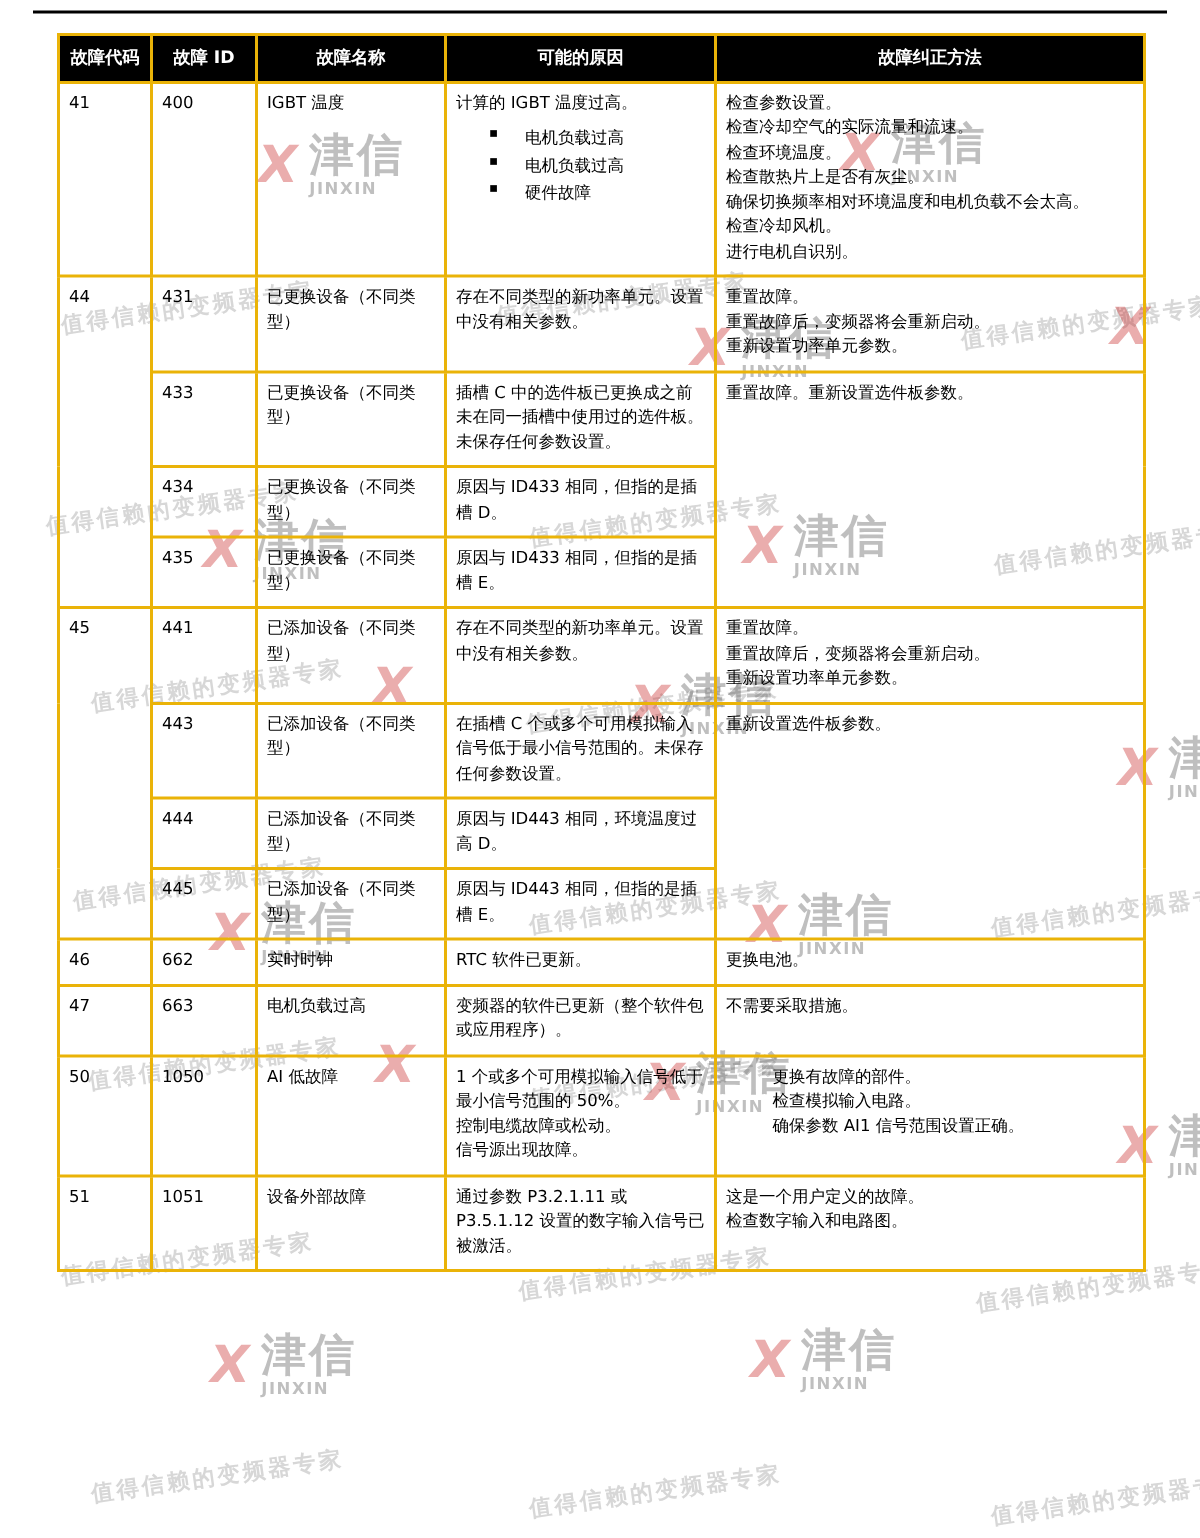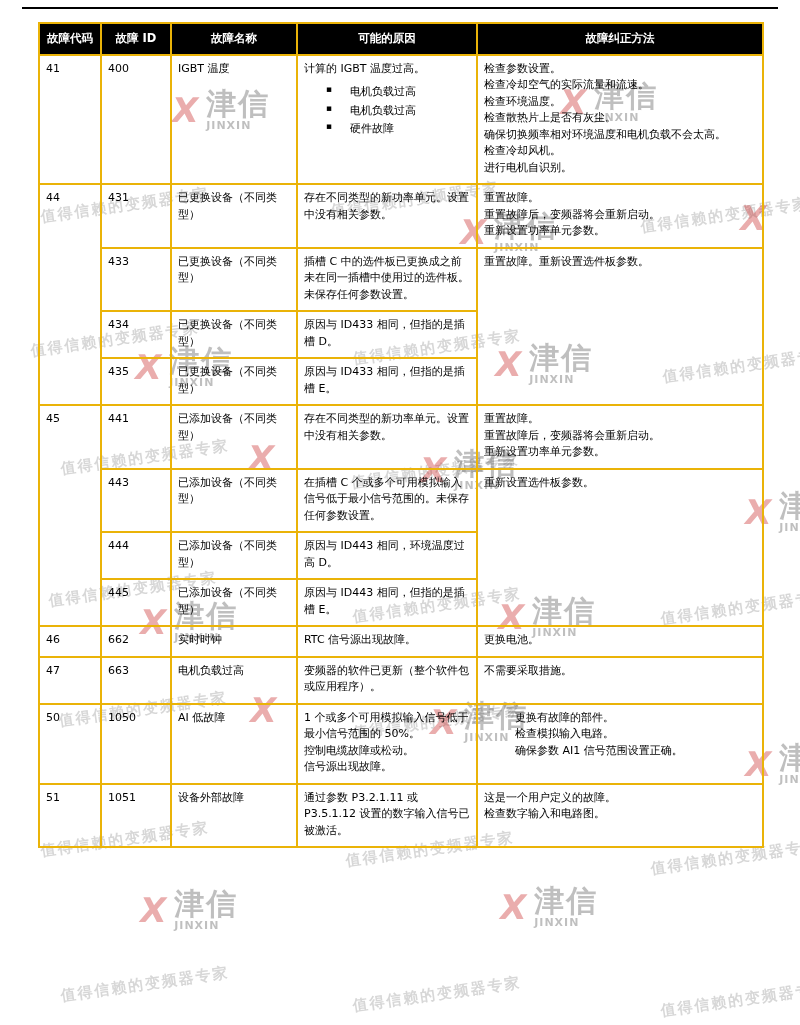--- a/index.html
+++ b/index.html
@@ -365,21 +365,21 @@
       <tr>
         <td class="id">445</td>
         <td>已添加设备（不同类型）</td>
         <td>原因与 ID443 相同，但指的是插槽 E。</td>
       </tr>
 
       <tr>
         <td class="code">46</td>
         <td class="id">662</td>
         <td>实时时钟</td>
-        <td>RTC 信号源出现故障。</td>
+        <td>RTC 软件已更新。</td>
         <td style="white-space:pre-line;">更换电池。</td>
       </tr>
 
       <tr>
         <td class="code">47</td>
         <td class="id">663</td>
         <td>电机负载过高</td>
         <td>变频器的软件已更新（整个软件包或应用程序）。</td>
         <td style="white-space:pre-line;">不需要采取措施。</td>
       </tr>

